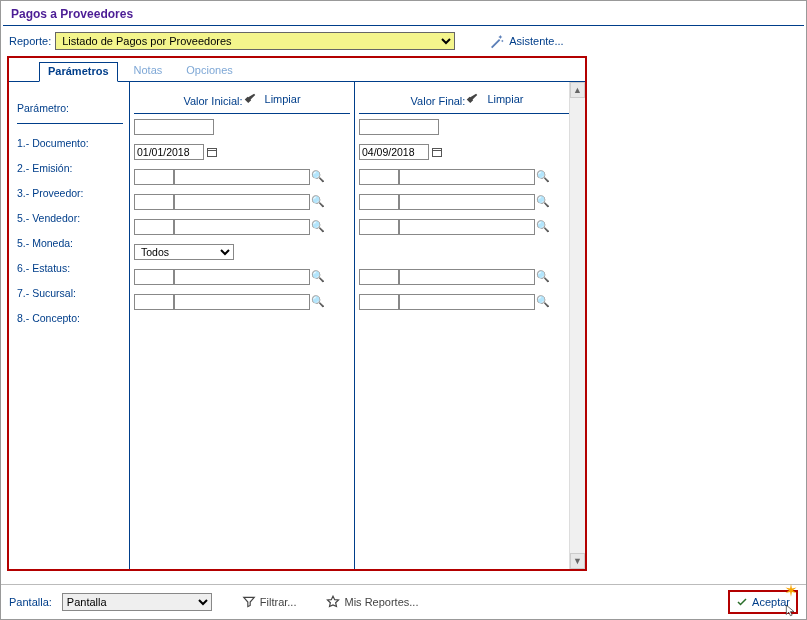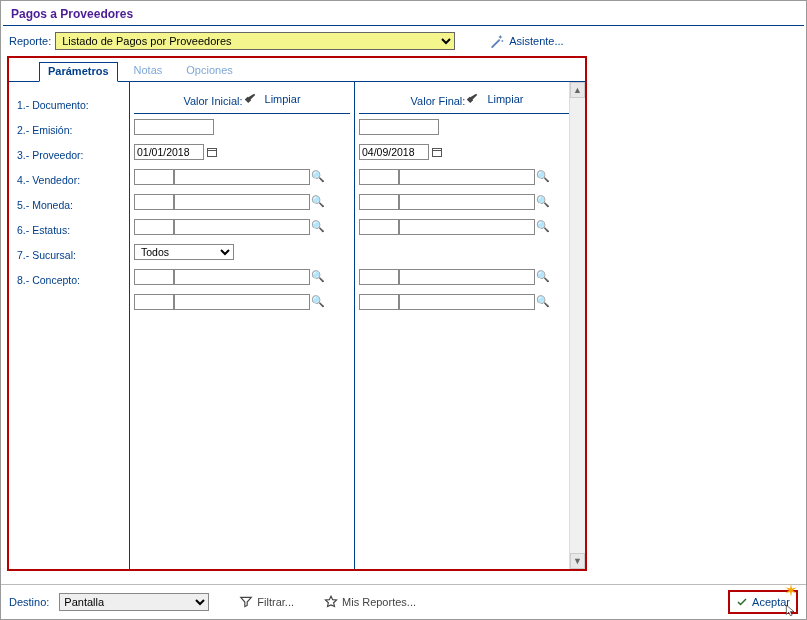--- a/index.html
+++ b/index.html
@@ -229,24 +229,25 @@
   <div class="params-outline">
     <div class="tabs">
       <div class="tab active">Parámetros</div>
       <div class="tab">Notas</div>
       <div class="tab">Opciones</div>
     </div>
 
     <div class="params-body">
 
       <div class="col-labels">
+        <div class="row-label hdr">Parámetro:</div>
         <div class="row-label">1.- Documento:</div>
         <div class="row-label">2.- Emisión:</div>
         <div class="row-label">3.- Proveedor:</div>
-        <div class="row-label">4.- Vendedor:</div>
+        <div class="row-label">5.- Vendedor:</div>
         <div class="row-label">5.- Moneda:</div>
         <div class="row-label">6.- Estatus:</div>
         <div class="row-label">7.- Sucursal:</div>
         <div class="row-label">8.- Concepto:</div>
       </div>
 
       <div class="col-values">
         <div class="col-header">
           <span class="col-header-left">Valor Inicial:</span>
           <span class="limpiar">
@@ -349,21 +350,21 @@
       </div>
 
       <div class="scrollbar">
         <div class="arrow">▲</div>
         <div class="arrow down">▼</div>
       </div>
     </div>
   </div>
 
   <div class="footer">
-    <span>Destino:</span>
+    <span>Pantalla:</span>
     <select class="dest-select">
       <option>Pantalla</option>
     </select>
     <span class="footer-btn" style="margin-left:20px">
       <svg viewBox="0 0 24 24">
           <path fill="none" stroke="#444" stroke-width="2" d="M3 4h18l-7 8v6l-4 2v-8z"></path>
         </svg>
       <span>Filtrar...</span>
     </span>
     <span class="footer-btn" style="margin-left:20px">

